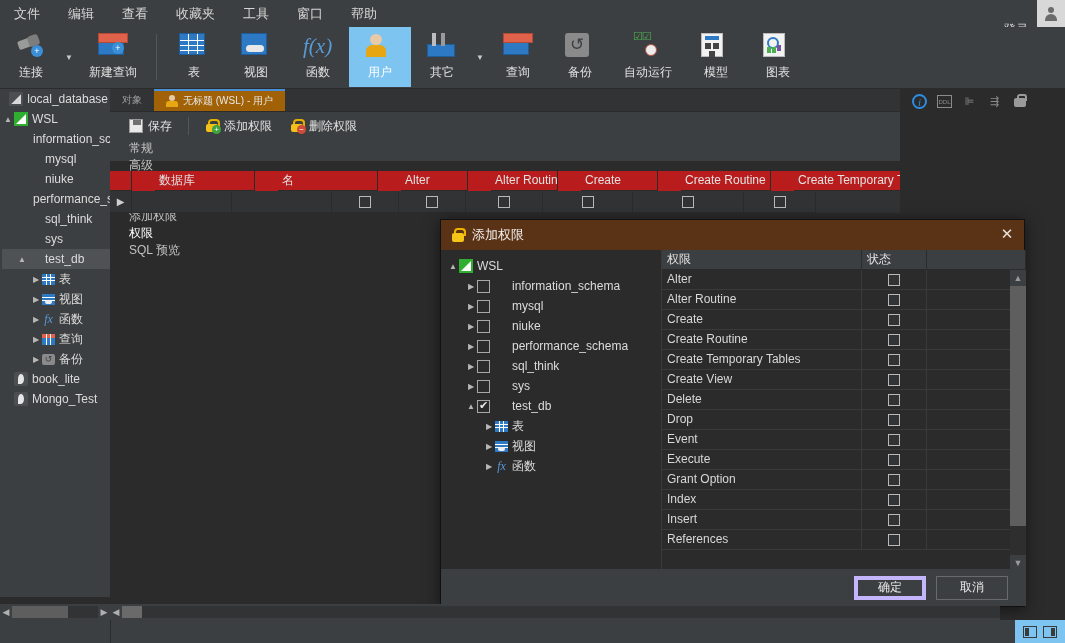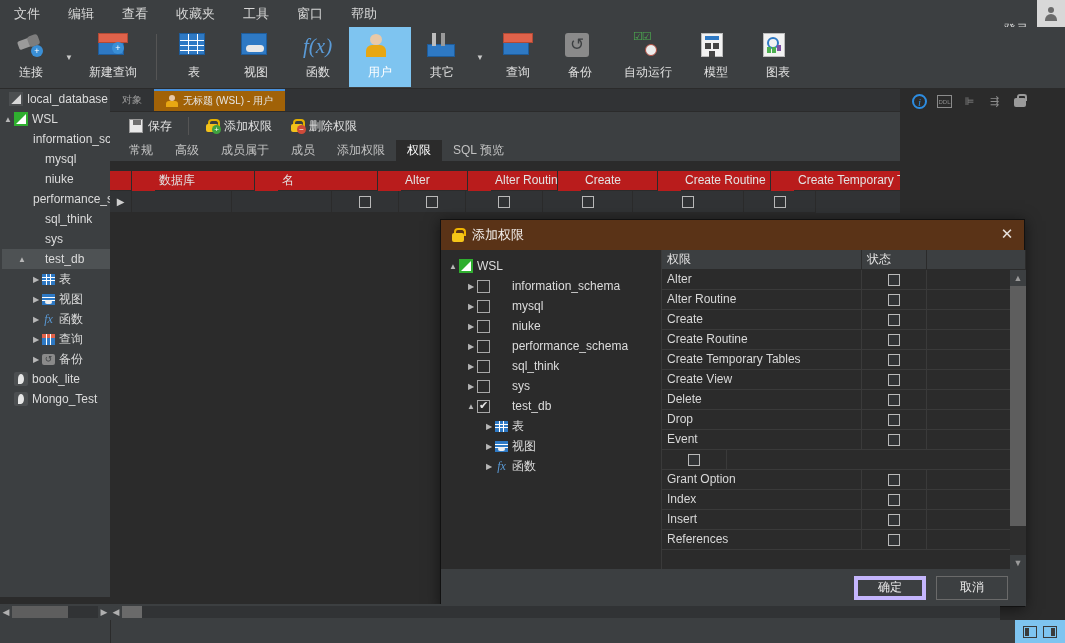--- a/index.html
+++ b/index.html
@@ -115,21 +115,21 @@
   .ob-btn { display:flex; align-items:center; gap:5px; padding:3px 9px; font-size:12px; color:#e0e0e0; }
   .ob-sep { width:1px; height:18px; background:#555; margin:0 7px; }
   .ic-save { width:14px; height:14px; background:#e9e9e9; border:1px solid #9a9a9a; position:relative; }
   .ic-save::before { content:""; position:absolute; left:3px; top:0; width:8px; height:5px; background:#6f6f6f; }
   .ic-lock { width:14px; height:14px; position:relative; }
   .ic-lock::before { content:""; position:absolute; left:3px; top:0; width:8px; height:6px; border:2px solid #e3b000; border-bottom:none; border-radius:4px 4px 0 0; }
   .ic-lock::after { content:""; position:absolute; left:1px; top:5px; width:12px; height:8px; background:#f2c21b; border-radius:2px; }
   .lk-badge { position:absolute; right:-2px; bottom:-1px; width:9px; height:9px; border-radius:50%; background:#3fa33f; color:#fff; font-size:8px; line-height:9px; text-align:center; z-index:2; }
   .lk-badge.minus { background:#cf4b3a; }
 
-  .subtabs { height:22px; background:#3c3f41; display:flex; align-items:stretch; padding-left:8px; border-bottom:1px solid #2b2b2b; }
+  .subtabs { height:22px; background:#3c3f41; display:flex; align-items:stretch; padding-left:8px; border-bottom:1px solid #2b2b2b;flex-direction:column; }
   .subtabs .st { padding:0 11px; font-size:12px; color:#c2c2c2; display:flex; align-items:center; }
   .subtabs .st.active { background:#2b2b2b; color:#ffffff; }
 
   .grid { position:absolute; left:0; top:82px; right:0; height:40px; }
   .grid-head { display:flex; height:20px; background:#b91c1c;justify-content:space-between; }
   .gh { border-right:1px solid #2b2b2b; border-bottom:1px solid #2b2b2b; padding-left:4px; font-size:12px; color:#e2e2e2; line-height:19px; overflow:hidden; white-space:nowrap; }
   .grid-row { display:flex; height:22px; background:#313335; }
   .gc { border-right:1px solid #2b2b2b; border-bottom:1px solid #2b2b2b; display:flex; align-items:center; justify-content:center; }
   .cbx { width:12px; height:12px; border:1px solid #b9b9b9; background:#313335; }
   .rowmark { color:#cfcfcf; font-size:10px; }
@@ -621,20 +621,21 @@
                 <span class="cbx"></span>
               </div>
             </div>
             <div class="priv-row">
               <div class="pn">Event</div>
               <div class="ps">
                 <span class="cbx"></span>
               </div>
             </div>
             <div class="priv-row">
+              <div class="pn">Execute</div>
               <div class="ps">
                 <span class="cbx"></span>
               </div>
             </div>
             <div class="priv-row">
               <div class="pn">Grant Option</div>
               <div class="ps">
                 <span class="cbx"></span>
               </div>
             </div>

